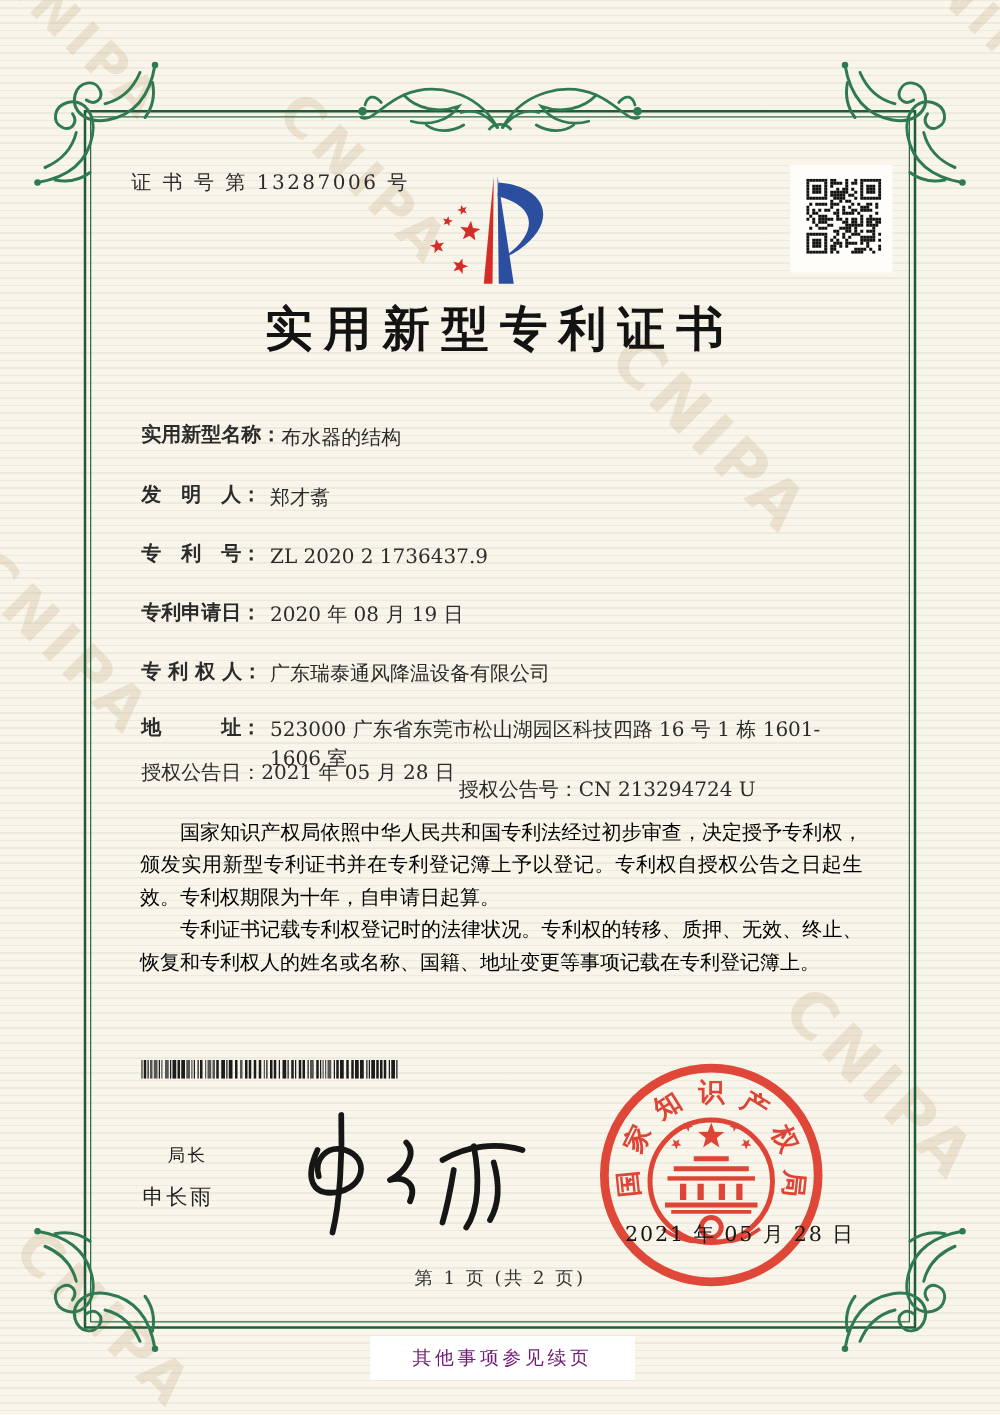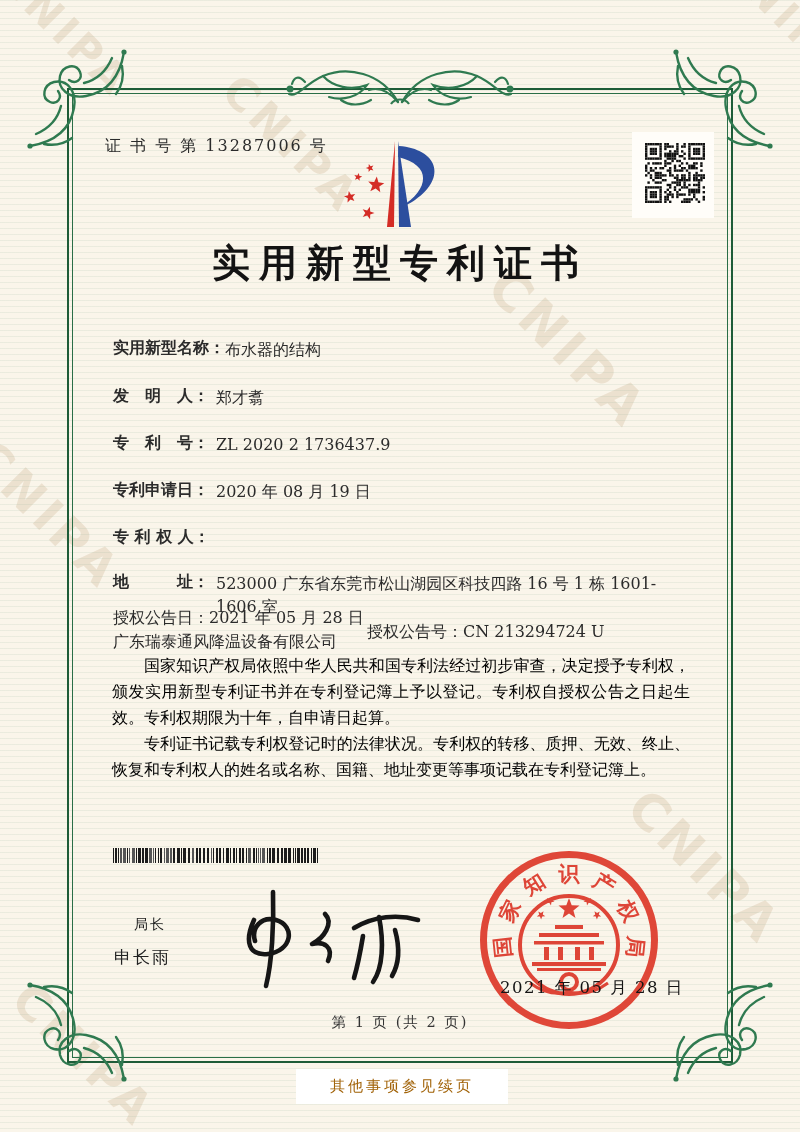--- a/index.html
+++ b/index.html
@@ -64,21 +64,21 @@
     position:absolute;left:500px;top:977px;font-size:16.5px;color:#141414;
     letter-spacing:1.5px;z-index:5;
   }
   .footer-page{
     position:absolute;left:0;right:0;top:1013px;text-align:center;
     font-size:14.5px;color:#333;letter-spacing:2px;
   }
   .cont-strip{
     position:absolute;left:296px;top:1069px;width:212px;height:35px;
     background:#ffffff;text-align:center;line-height:35px;font-size:15px;
-    color:#a16207;letter-spacing:3px;
+    color:#701a75;letter-spacing:3px;
   }
   svg{display:block;}
 </style>
 </head>
 <body>
 
 <div class="abs" style="inset:0;">
 
   <div class="wm" style="left:-18px;top:6px;font-size:42px;">CNIPA</div>
   <div class="wm" style="left:205px;top:118px;font-size:44px;">CNIPA</div>
@@ -495,21 +495,21 @@
     <span class="val">郑才翥</span>
   </div>
   <div class="row" style="top:433px;">
     <span class="lbl">专　利　号：</span>
     <span class="val">ZL 2020 2 1736437.9</span>
   </div>
   <div class="row" style="top:480px;justify-content:space-between;">
     <span class="lbl">专利申请日：</span>
     <span class="val">2020 年 08 月 19 日</span>
   </div>
-  <div class="row" style="top:527px;flex-direction:column;">
+  <div class="row" style="top:527px;">
     <span class="lbl">专 利 权 人：</span>
     <span class="val">广东瑞泰通风降温设备有限公司</span>
   </div>
   <div class="row" style="top:572px;">
     <span class="lbl">地　　　址：</span>
     <span class="val">523000 广东省东莞市松山湖园区科技四路 16 号 1 栋 1601-1606 室</span>
   </div>
 
   <div class="row2" style="left:113px;top:608px;text-align:center;">
     <span class="lbl">授权公告日：</span>

